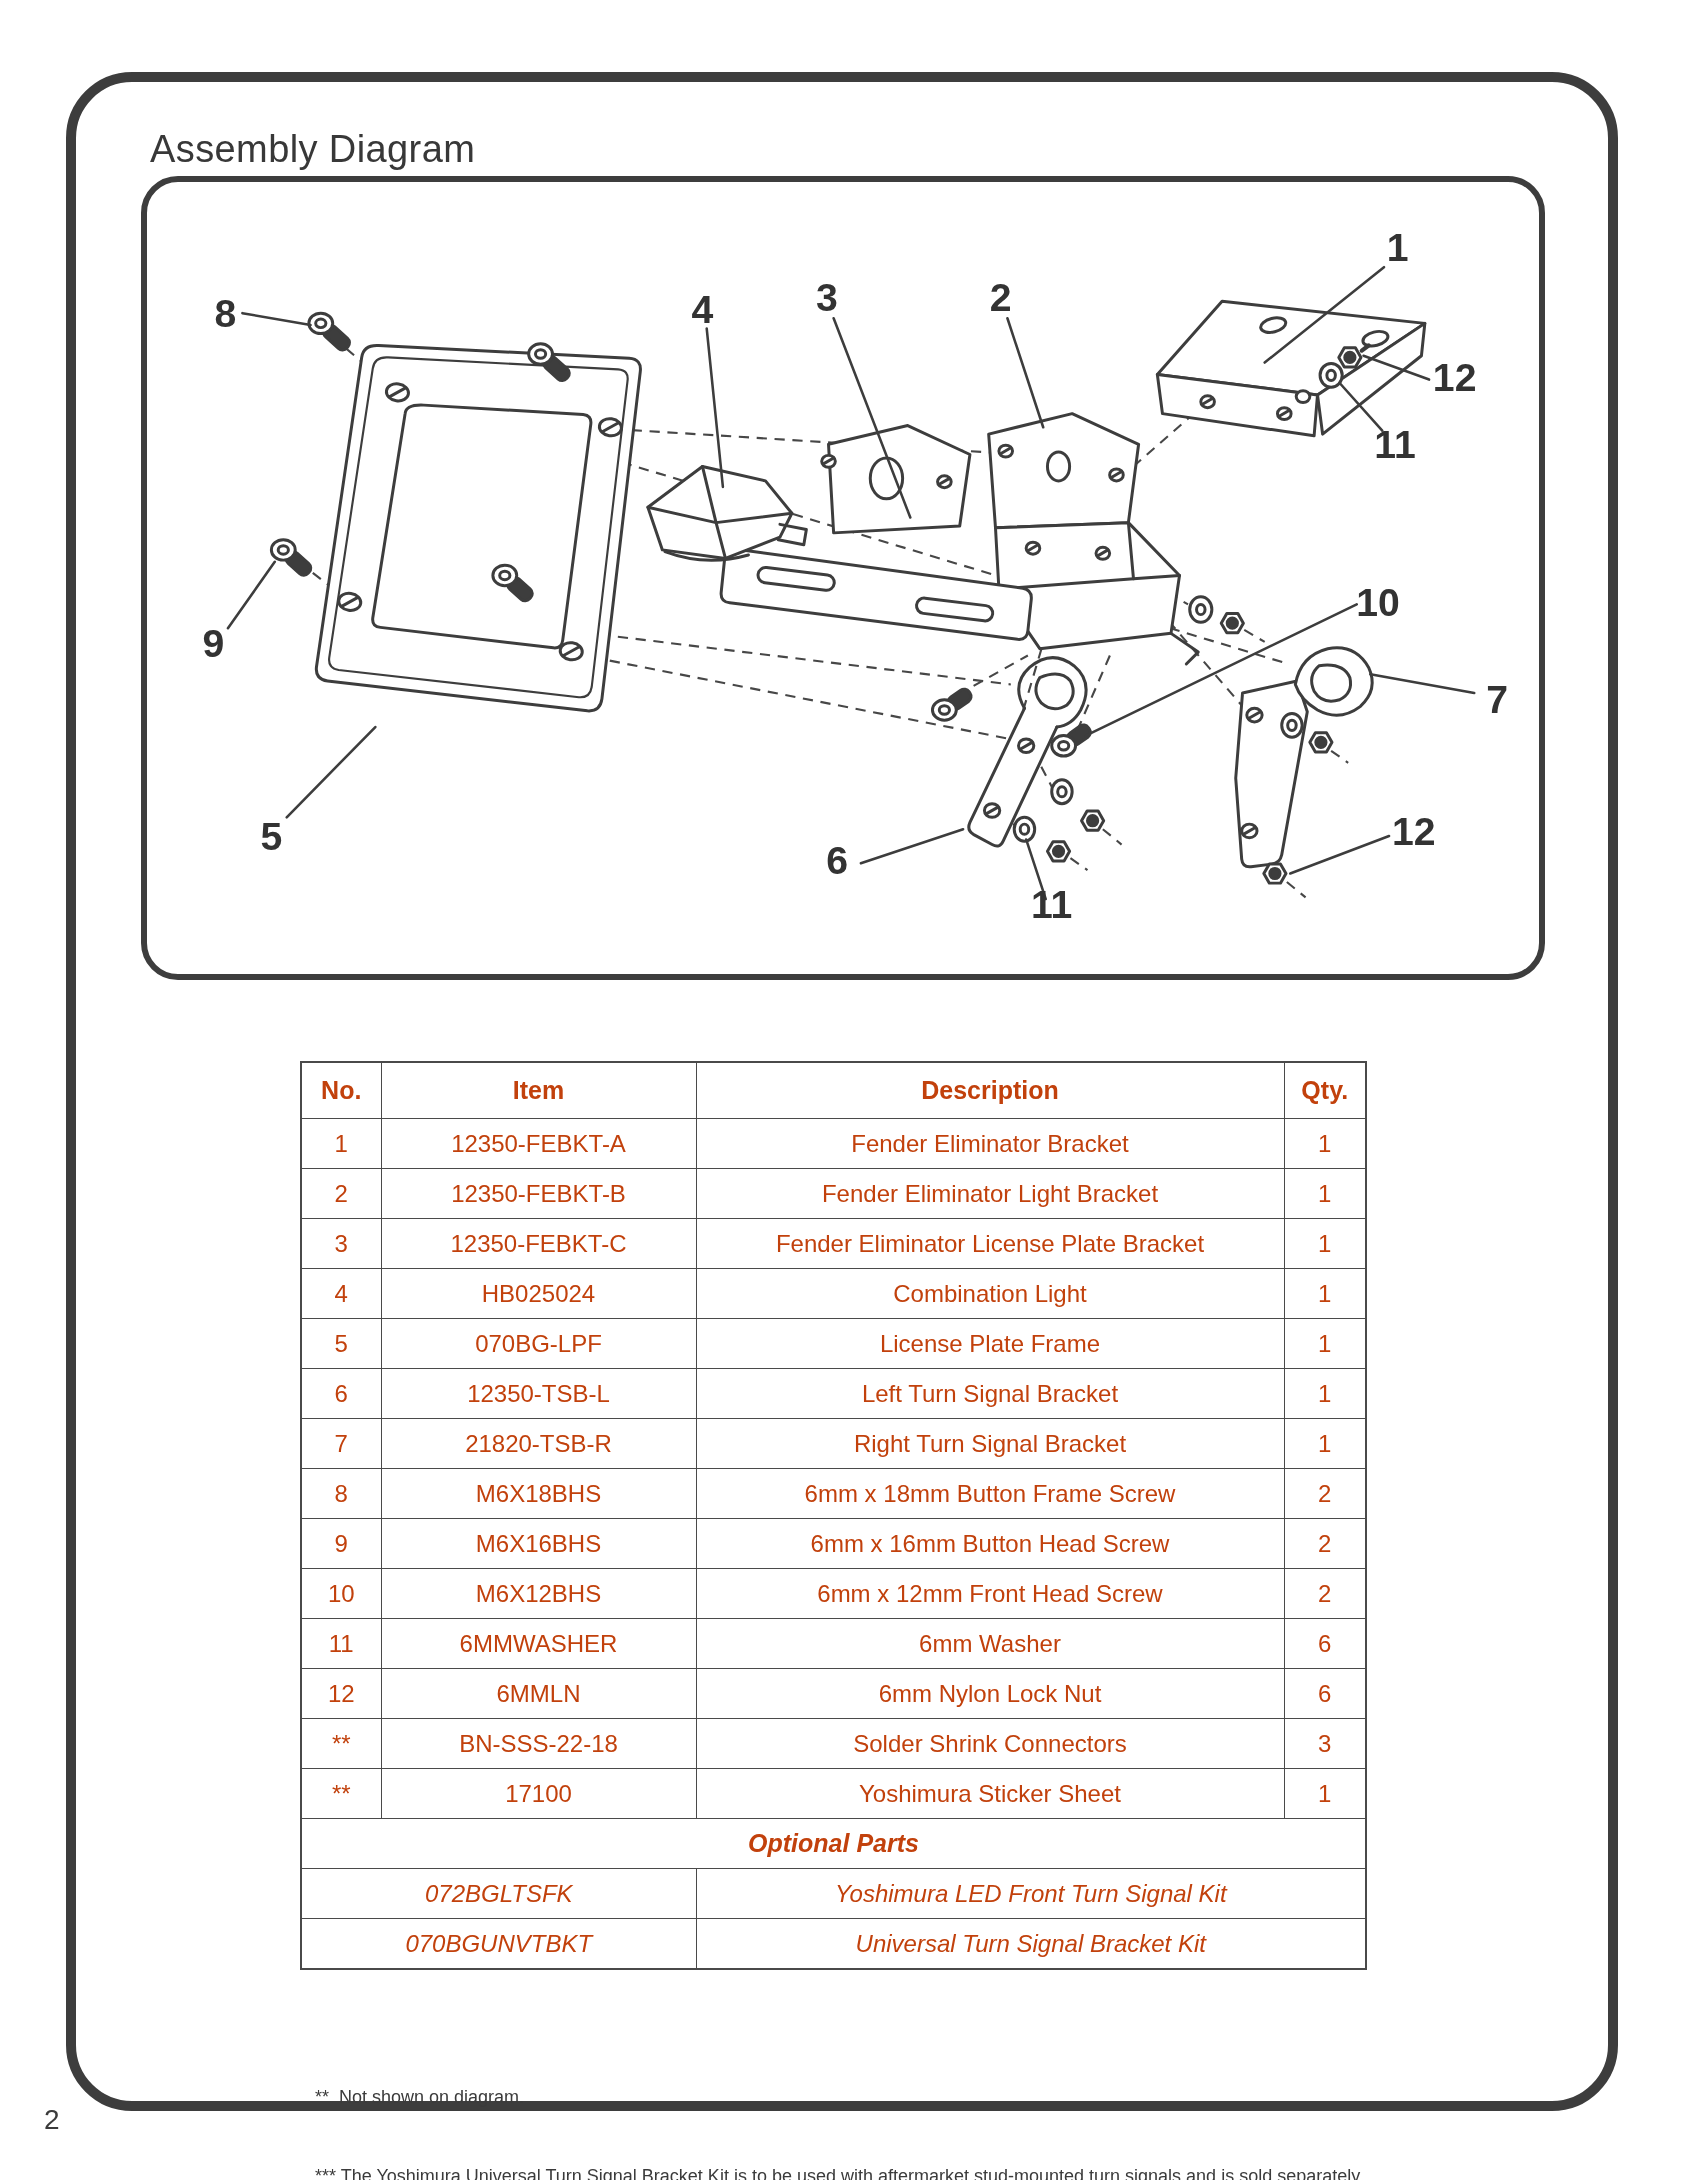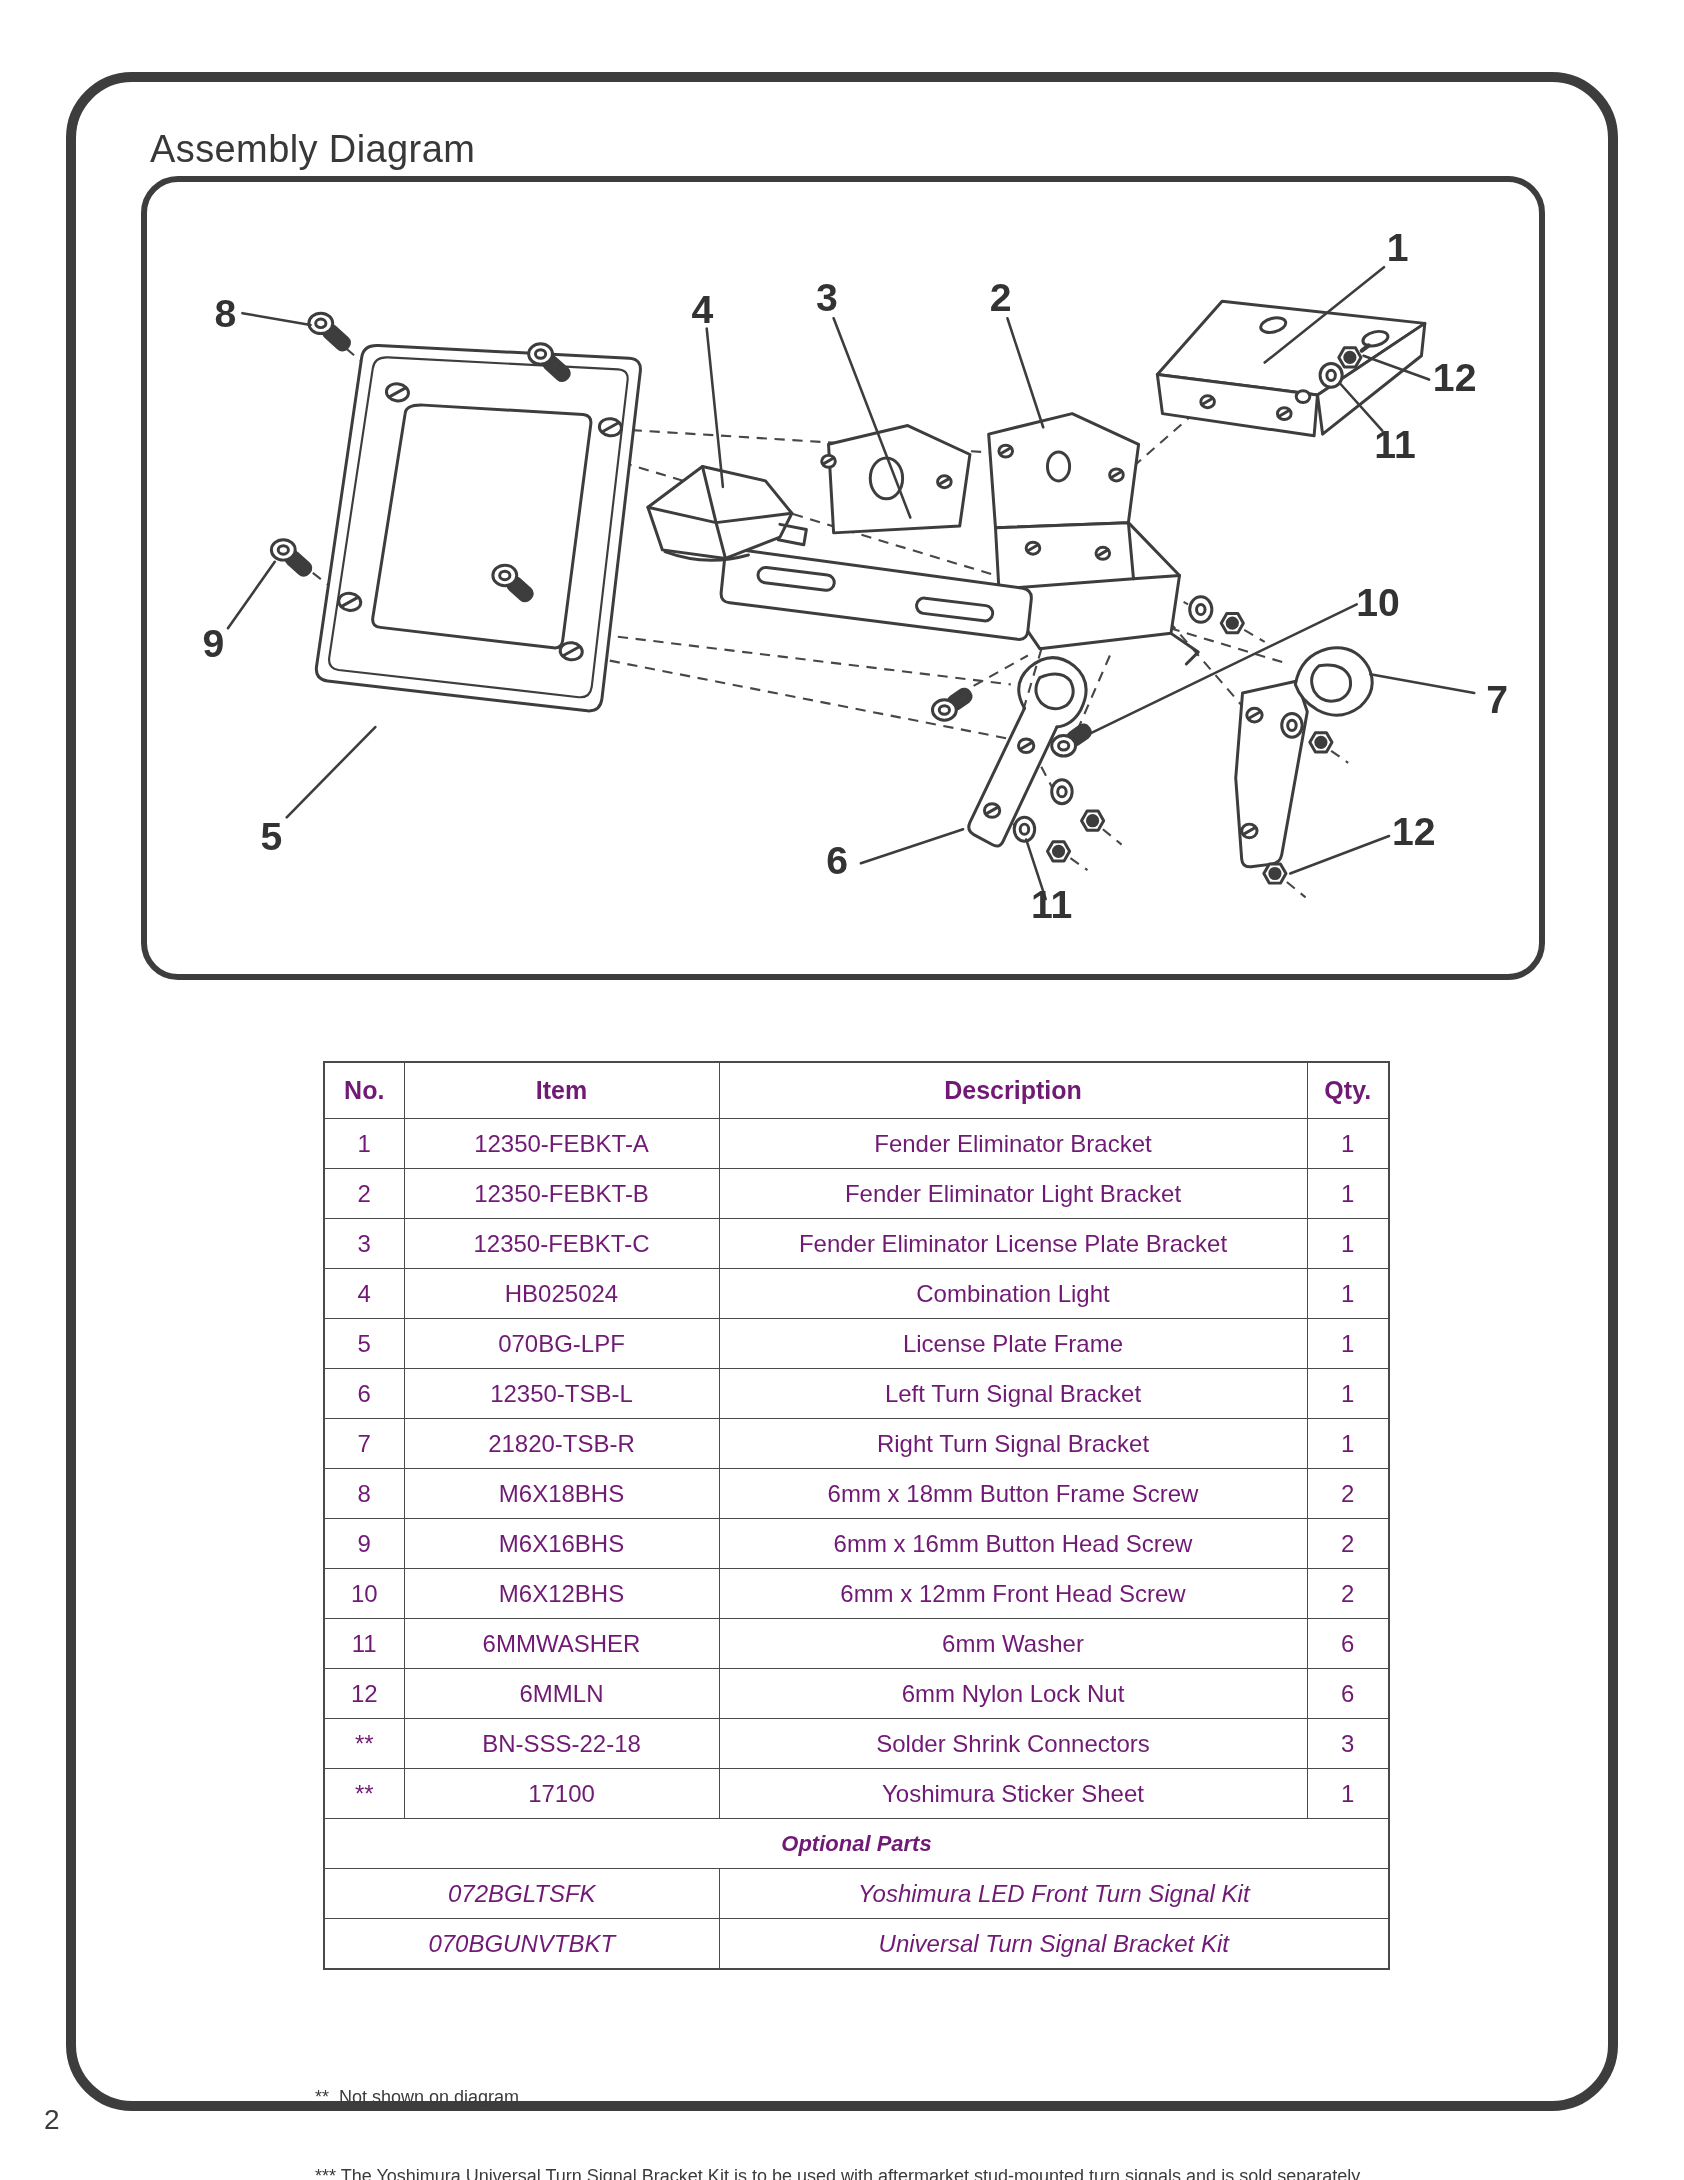--- a/index.html
+++ b/index.html
@@ -15,33 +15,33 @@
     position:absolute;left:150px;top:128px;font-size:38px;font-weight:normal;
     color:#383838;letter-spacing:0.4px;
   }
   .diagram-box{
     position:absolute;left:141px;top:176px;width:1392px;height:792px;
     border:6px solid #3d3d3d;border-radius:37px;box-sizing:content-box;
   }
   .diagram-box svg{position:absolute;left:0;top:0;width:100%;height:100%;}
 
   .parts-table{
-    position:absolute;left:323px;top:1061px;width:1065px;
+    position:absolute;left:300px;top:1061px;width:1065px;
     border-collapse:collapse;table-layout:fixed;
-    font-size:24px;color:#701a75;
+    font-size:24px;color:#c2410c;
     border:2.6px solid #4a4a4a;
     padding-left:40px;
   }
   .parts-table th,.parts-table td{
     border:1.7px solid #4a4a4a;text-align:center;vertical-align:middle;
     padding:0 5.1px;overflow:hidden;white-space:nowrap;
   }
   .parts-table th{height:55px;font-size:25px;font-weight:bold;}
   .parts-table td{height:49px;font-weight:normal;}
-  .optional-header td{font-weight:bold;font-style:italic;font-size:22px;margin-left:40px;}
+  .optional-header td{font-weight:bold;font-style:italic;font-size:25px;margin-left:40px;}
   .optional-row td{font-style:italic;}
 
   .footnotes{
     position:absolute;left:315px;top:2031px;font-size:18px;line-height:26.4px;
     color:#3b3b3b;white-space:pre;
   }
   .page-number{
     position:absolute;left:44px;top:2104px;font-size:28px;color:#3b3b3b;
   }
   text.callout{

